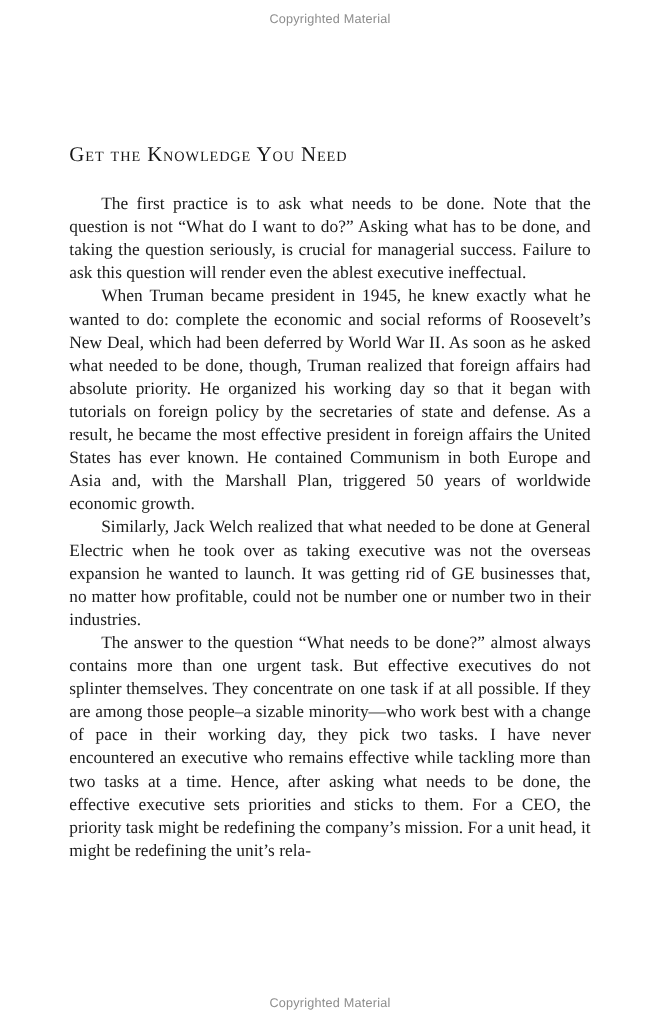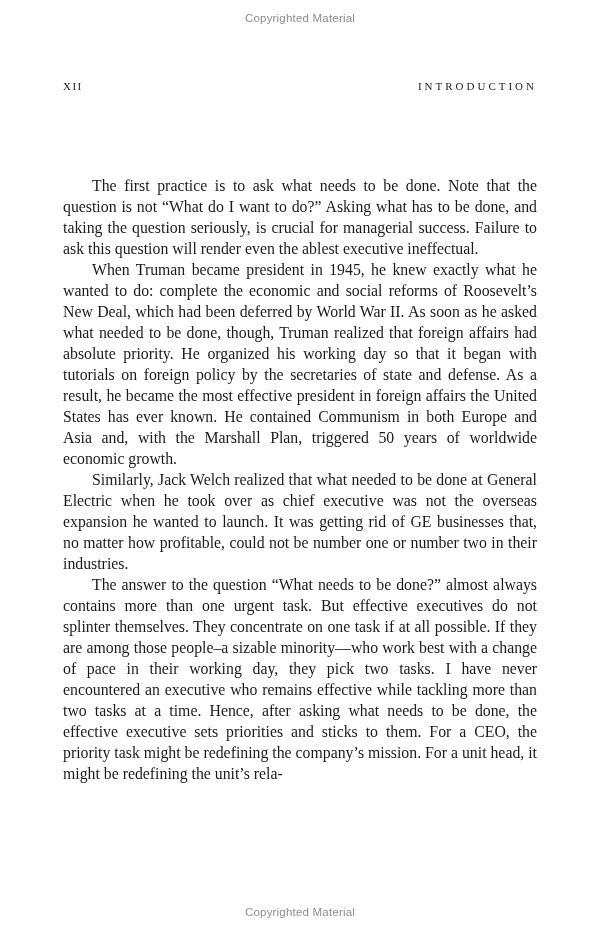--- a/index.html
+++ b/index.html
@@ -73,28 +73,25 @@
     font-family: Liberation Serif, serif;
   }
 </style>
 </head>
 <body>
 
 <div class="page">
 
   <div class="copyright top">Copyrighted Material</div>
 
-  <div class="running-header">
-    <span class="page-num">XII</span>
-    <span class="running-title">INTRODUCTION</span>
-  </div>
 
+  <h1 class="section-heading">Get the Knowledge You Need</h1>
 
   <div class="body-text">
     <p>The first practice is to ask what needs to be done. Note that the question is not “What do I want to do?” Asking what has to be done, and taking the question seriously, is crucial for managerial success. Failure to ask this question will render even the ablest executive ineffectual.</p>
     <p>When Truman became president in 1945, he knew exactly what he wanted to do: complete the economic and social reforms of Roosevelt’s New Deal, which had been deferred by World War II. As soon as he asked what needed to be done, though, Truman realized that foreign affairs had absolute priority. He organized his working day so that it began with tutorials on foreign policy by the secretaries of state and defense. As a result, he became the most effective president in foreign affairs the United States has ever known. He contained Communism in both Europe and Asia and, with the Marshall Plan, triggered 50 years of worldwide economic growth.</p>
-    <p>Similarly, Jack Welch realized that what needed to be done at General Electric when he took over as chief executive was not the overseas expansion he wanted to launch. It was getting rid of GE businesses that, no matter how profitable, could not be number one or number two in their industries.</p>
+    <p>Similarly, Jack Welch realized that what needed to be done at General Electric when he took over as taking executive was not the overseas expansion he wanted to launch. It was getting rid of GE businesses that, no matter how profitable, could not be number one or number two in their industries.</p>
     <p>The answer to the question “What needs to be done?” almost always contains more than one urgent task. But effective executives do not splinter themselves. They concentrate on one task if at all possible. If they are among those people–a sizable minority—who work best with a change of pace in their working day, they pick two tasks. I have never encountered an executive who remains effective while tackling more than two tasks at a time. Hence, after asking what needs to be done, the effective executive sets priorities and sticks to them. For a CEO, the priority task might be redefining the company’s mission. For a unit head, it might be redefining the unit’s rela-</p>
   </div>
 
   <div class="copyright bottom">Copyrighted Material</div>
 
 </div>
 
 </body></html>

